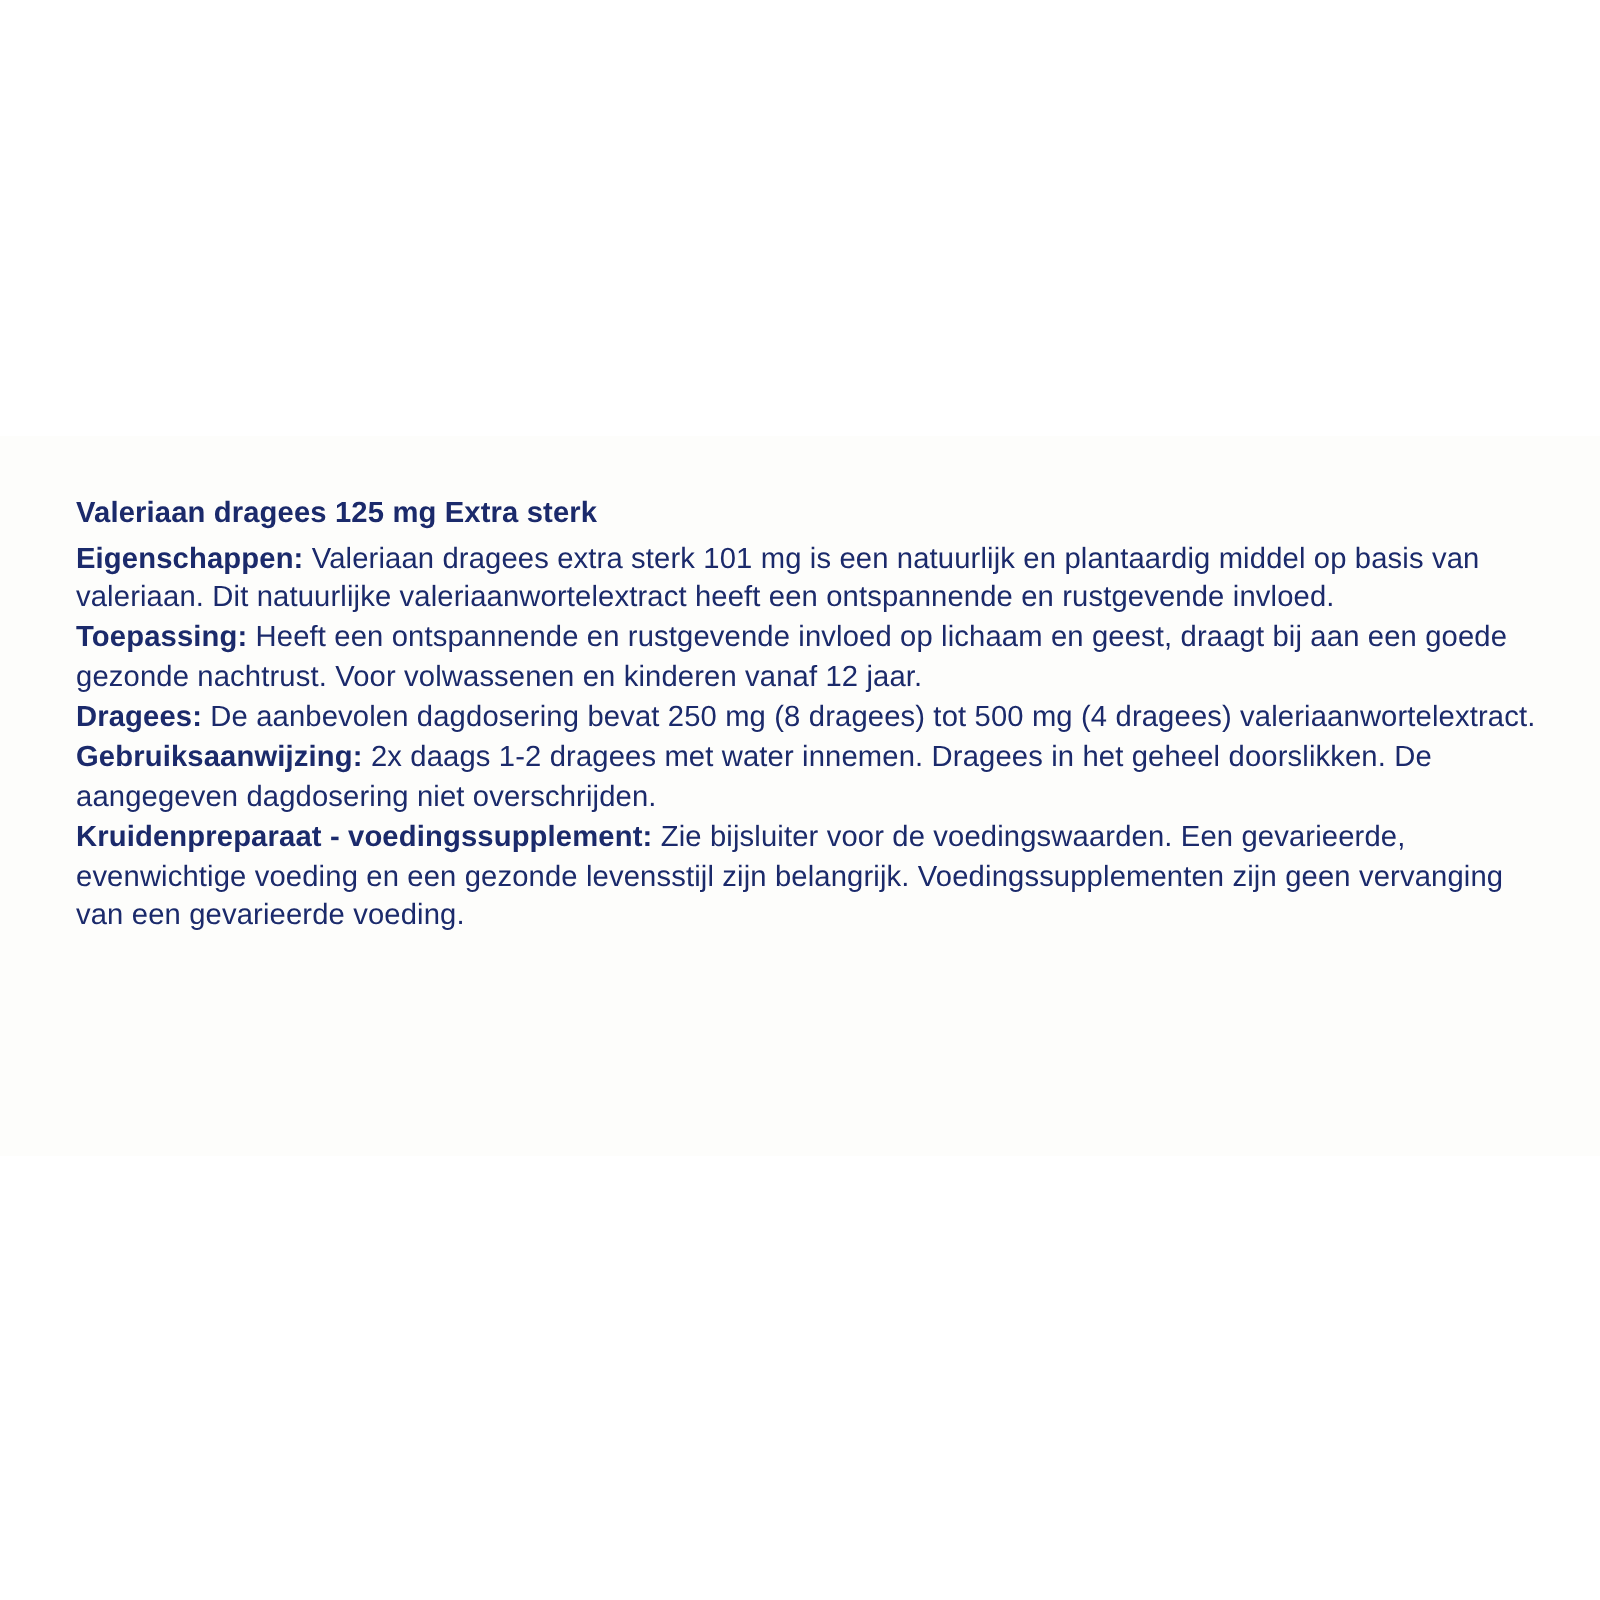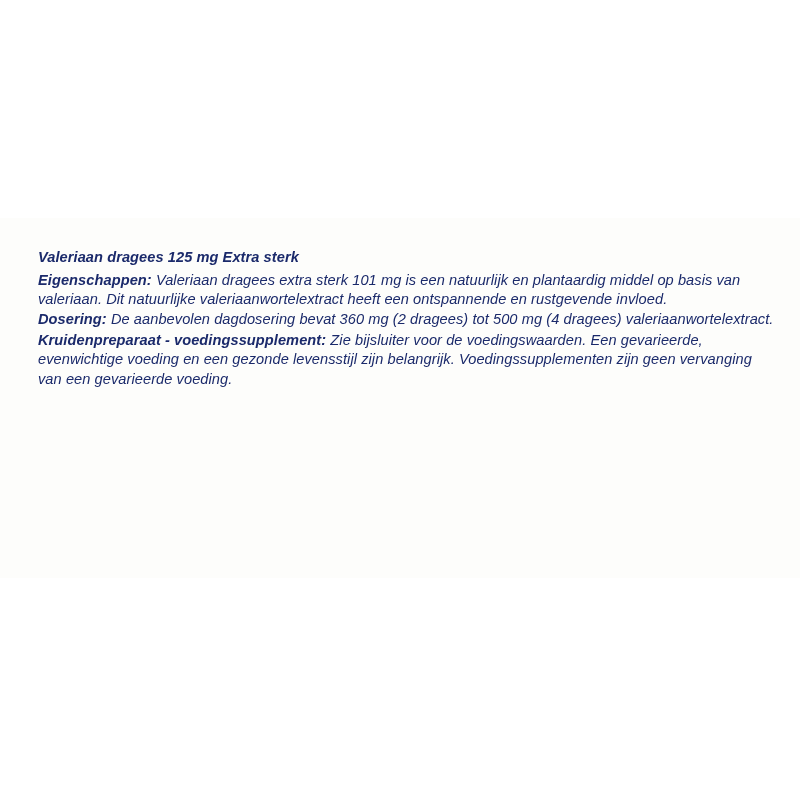--- a/index.html
+++ b/index.html
@@ -11,21 +11,20 @@
     width: 800px;
     height: 800px;
     overflow: hidden;
     font-family: "Liberation Sans", sans-serif;
   }
   .package-photo {
     position: relative;
     width: 800px;
     height: 800px;
     background: #ffffff;
-    font-style: italic;
   }
   
   .carton-panel {
     position: absolute;
     left: 0;
     top: 218px;
     width: 800px;
     height: 360px;
     background: #fdfdfb;
     box-sizing: border-box;
@@ -60,21 +59,23 @@
 
 <div class="package-photo">
   <div class="carton-panel"></div>
 
   <div class="text-block">
 
     <p class="para title">Valeriaan dragees 125 mg Extra sterk</p>
 
     <p class="para"><span class="lead">Eigenschappen:</span><span> Valeriaan dragees extra sterk 101 mg is een natuurlijk en plantaardig middel op basis van valeriaan. Dit natuurlijke valeriaanwortelextract heeft een ontspannende en rustgevende invloed.</span></p>
 
+    <p class="para"><span class="lead">Toepassing:</span><span> Heeft een ontspannende en rustgevende invloed op lichaam en geest, draagt bij aan een goede gezonde nachtrust. Voor volwassenen en kinderen vanaf 12 jaar.</span></p>
 
-    <p class="para"><span class="lead">Dosering:</span><span> De aanbevolen dagdosering bevat 360 mg (2 dragees) tot 500 mg (4 dragees) valeriaanwortelextract.</span></p>
+    <p class="para"><span class="lead">Dragees:</span><span> De aanbevolen dagdosering bevat 250 mg (8 dragees) tot 500 mg (4 dragees) valeriaanwortelextract.</span></p>
 
+    <p class="para"><span class="lead">Gebruiksaanwijzing:</span><span> 2x daags 1-2 dragees met water innemen. Dragees in het geheel doorslikken. De aangegeven dagdosering niet overschrijden.</span></p>
 
     <p class="para"><span class="lead">Kruidenpreparaat - voedingssupplement:</span><span> Zie bijsluiter voor de voedingswaarden. Een gevarieerde, evenwichtige voeding en een gezonde levensstijl zijn belangrijk. Voedingssupplementen zijn geen vervanging van een gevarieerde voeding.</span></p>
 
 
   </div>
 </div>
 
 </body></html>

